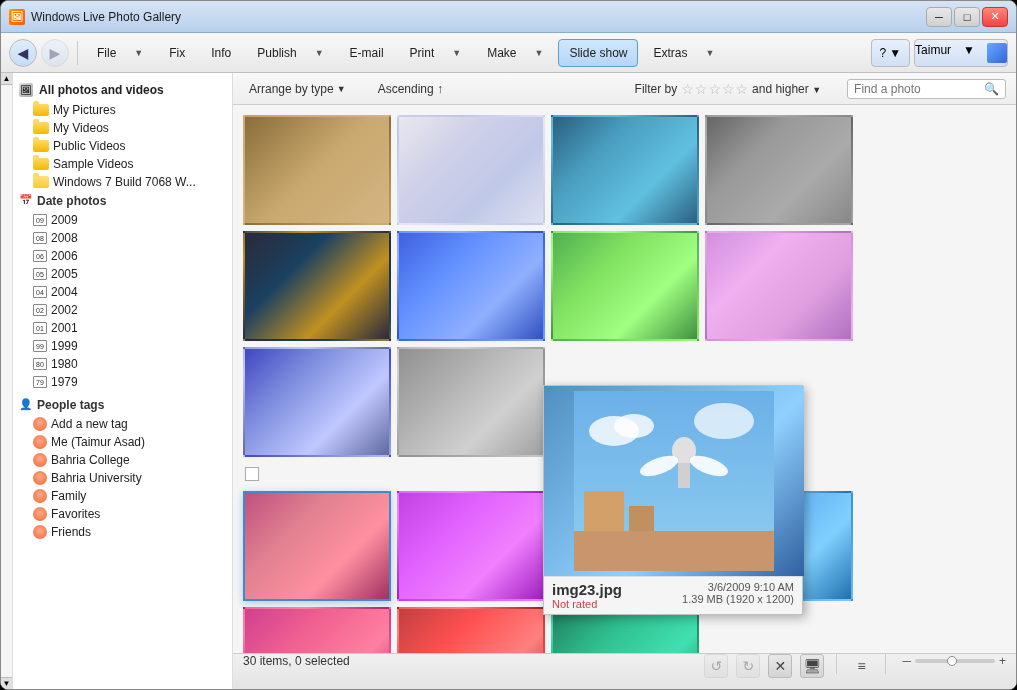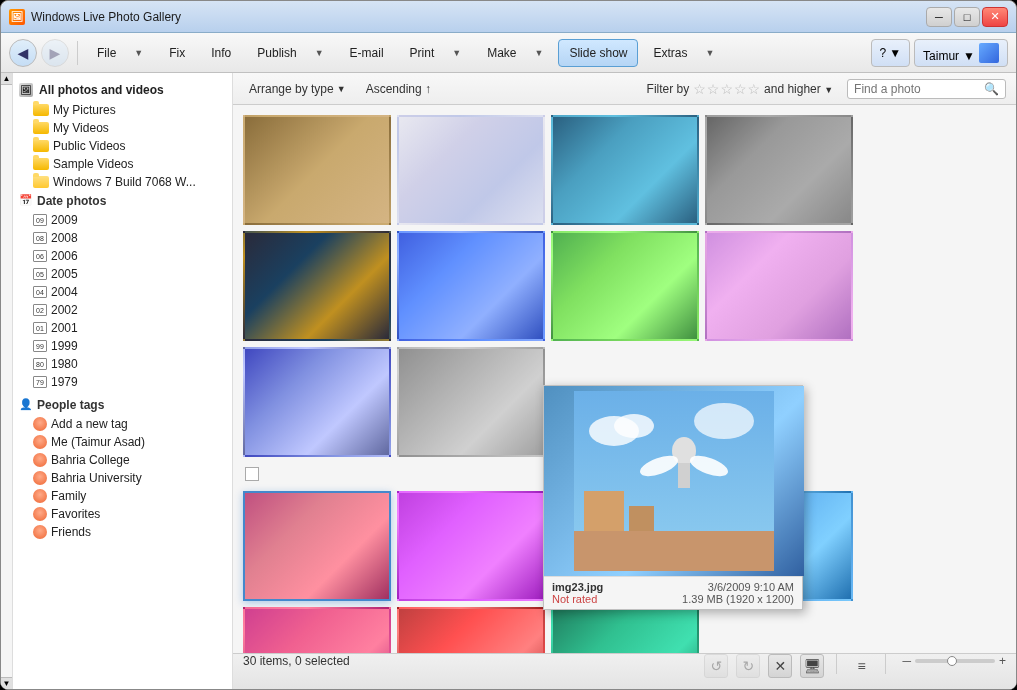--- a/index.html
+++ b/index.html
@@ -17,21 +17,21 @@
 
     
     .toolbar { background: linear-gradient(to bottom, #f8f8f8, #e8e8e8); border-bottom: 1px solid #c0c0c0; padding: 4px 8px; display: flex; align-items: center; gap: 4px; height: 40px; }
     .nav-btn { width: 28px; height: 28px; border-radius: 50%; border: 1px solid #bbb; background: linear-gradient(to bottom, #e0eefa, #c5ddf5); display: flex; align-items: center; justify-content: center; cursor: pointer; font-size: 14px; color: #336; }
     .toolbar-sep { width: 1px; height: 24px; background: #ccc; margin: 0 4px; }
     .toolbar-btn { padding: 3px 10px; border-radius: 4px; border: 1px solid transparent; cursor: pointer; font-size: 12px; color: #222; display: flex; align-items: center; gap: 18px; background: transparent; height: 28px; }
     .toolbar-btn .arrow { font-size: 9px; color: #555; }
     .toolbar-btn.active { background: linear-gradient(to bottom, #d0e8ff, #b5d5f5); border-color: #5a9fd4; }
     .toolbar-spacer { flex: 1; }
     .help-btn { padding: 3px 8px; border-radius: 4px; border: 1px solid #bbb; background: linear-gradient(to bottom, #e8f0fb, #d0dff5); cursor: pointer; font-size: 12px; display: flex; align-items: center; gap: 3px; height: 28px; }
-    .user-btn { padding: 3px 8px; border-radius: 4px; border: 1px solid #bbb; background: linear-gradient(to bottom, #e8f0fb, #d0dff5); cursor: pointer; font-size: 12px; display: flex; align-items: flex-end; gap: 4px; height: 28px; }
+    .user-btn { padding: 3px 0; border-radius: 4px; border: 1px solid #bbb; background: linear-gradient(to bottom, #e8f0fb, #d0dff5); cursor: pointer; font-size: 12px; display: flex; align-items: flex-start; gap: 12px; height: 28px; }
     .user-avatar { width: 20px; height: 20px; border-radius: 2px; background: linear-gradient(135deg, #6af, #36d); }
 
     
     .main-content { display: flex; flex: 1; overflow: hidden; }
     
     
     .sidebar { width: 220px; background: #fff; border-right: 1px solid #ddd; overflow-y: auto; padding: 6px 0; min-width: 220px; position: relative; }
     .sidebar::-webkit-scrollbar { width: 8px; }
     .sidebar::-webkit-scrollbar-track { background: #f0f0f0; }
     .sidebar::-webkit-scrollbar-thumb { background: #bbb; border-radius: 4px; }
@@ -45,21 +45,21 @@
     .folder-icon::before { content: ''; position: absolute; top: -3px; left: 0; width: 6px; height: 4px; background: #ffd966; border-radius: 2px 2px 0 0; }
     .calendar-icon { display: inline-block; width: 14px; height: 12px; background: white; border: 1px solid #888; border-radius: 1px; font-size: 7px; text-align: center; line-height: 12px; color: #333; }
     .person-tag-icon { display: inline-block; width: 14px; height: 14px; background: radial-gradient(circle at 50% 40%, #fa8, #e63); border-radius: 50%; }
     
     .sidebar-all { display: flex; align-items: center; padding: 4px 6px; cursor: pointer; font-size: 12px; font-weight: 600; color: #222; }
     
     
     .photo-area { flex: 1; display: flex; flex-direction: column; overflow: hidden; background: #f5f5f5; }
     
     
-    .photo-toolbar { background: linear-gradient(to bottom, #f8f8f8, #eee); border-bottom: 1px solid #ccc; padding: 4px 10px; display: flex; align-items: center; gap: 8px; height: 32px; }
+    .photo-toolbar { background: linear-gradient(to bottom, #f8f8f8, #eee); border-bottom: 1px solid #ccc; padding: 4px 10px; display: flex; align-items: center; gap: 20px; height: 32px; }
     .arrange-btn { font-size: 12px; color: #333; cursor: pointer; display: flex; align-items: center; gap: 3px; padding: 2px 6px; border-radius: 3px; }
     .filter-section { display: flex; align-items: center; gap: 4px; margin-left: auto; }
     .filter-text { font-size: 12px; color: #333; }
     .star-rating { display: flex; gap: 1px; }
     .star { font-size: 14px; color: #ccc; }
     .star.empty { color: #bbb; }
     .search-box { display: flex; align-items: center; background: white; border: 1px solid #bbb; border-radius: 3px; padding: 2px 6px; margin-left: 6px; }
     .search-input { border: none; outline: none; font-size: 12px; width: 130px; color: #666; background: transparent; }
     .search-icon { font-size: 12px; color: #888; }
     
@@ -362,21 +362,21 @@
 
               <ellipse cx="110" cy="60" rx="12" ry="14" fill="#e0e0e0"></ellipse>
               <rect x="104" y="72" width="12" height="25" fill="#d0d0d0"></rect>
 
               <ellipse cx="85" cy="75" rx="20" ry="8" fill="white" opacity="0.9" transform="rotate(-20,85,75)"></ellipse>
               <ellipse cx="135" cy="75" rx="20" ry="8" fill="white" opacity="0.9" transform="rotate(20,135,75)"></ellipse>
             </svg>
           </div>
           <div style="padding:4px 8px; background:#f5f5f5; border-top:1px solid #ddd; display:flex; justify-content:space-between;">
             <div>
-              <div style="font-size:11px;color:#333;font-weight:600;">img23.jpg</div>
+              <div style="font-size:15px;color:#333;font-weight:600;">img23.jpg</div>
               <div style="font-size:11px;color:#cc4444;">Not rated</div>
             </div>
             <div style="text-align:right;">
               <div style="font-size:11px;color:#555;">3/6/2009 9:10 AM</div>
               <div style="font-size:11px;color:#555;">1.39 MB (1920 x 1200)</div>
             </div>
           </div>
         </div>
       </div>
 

